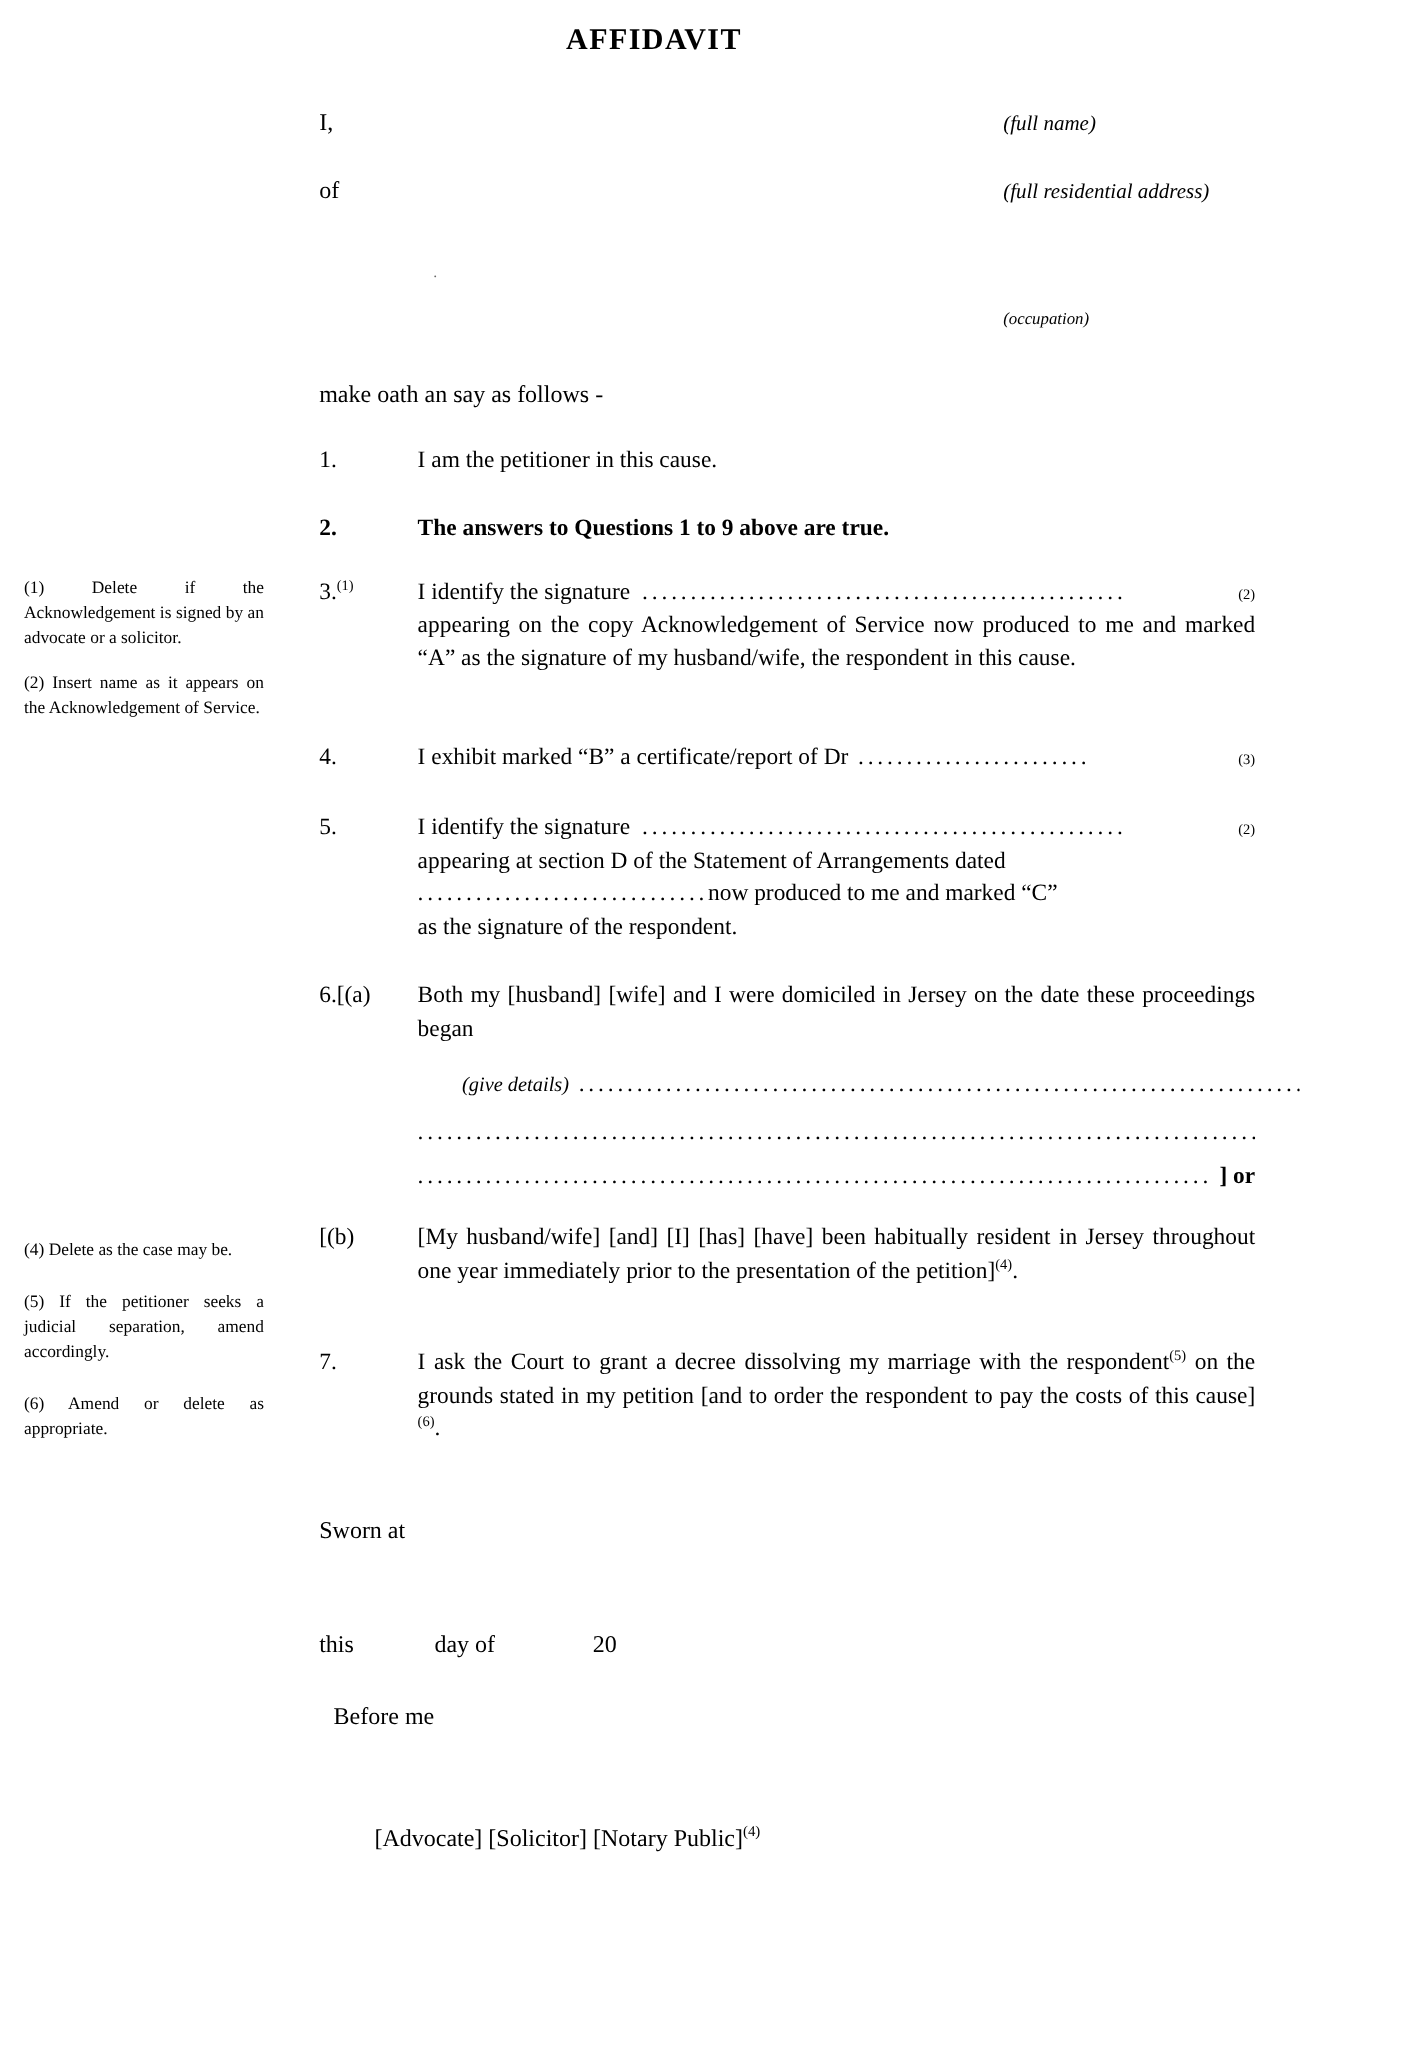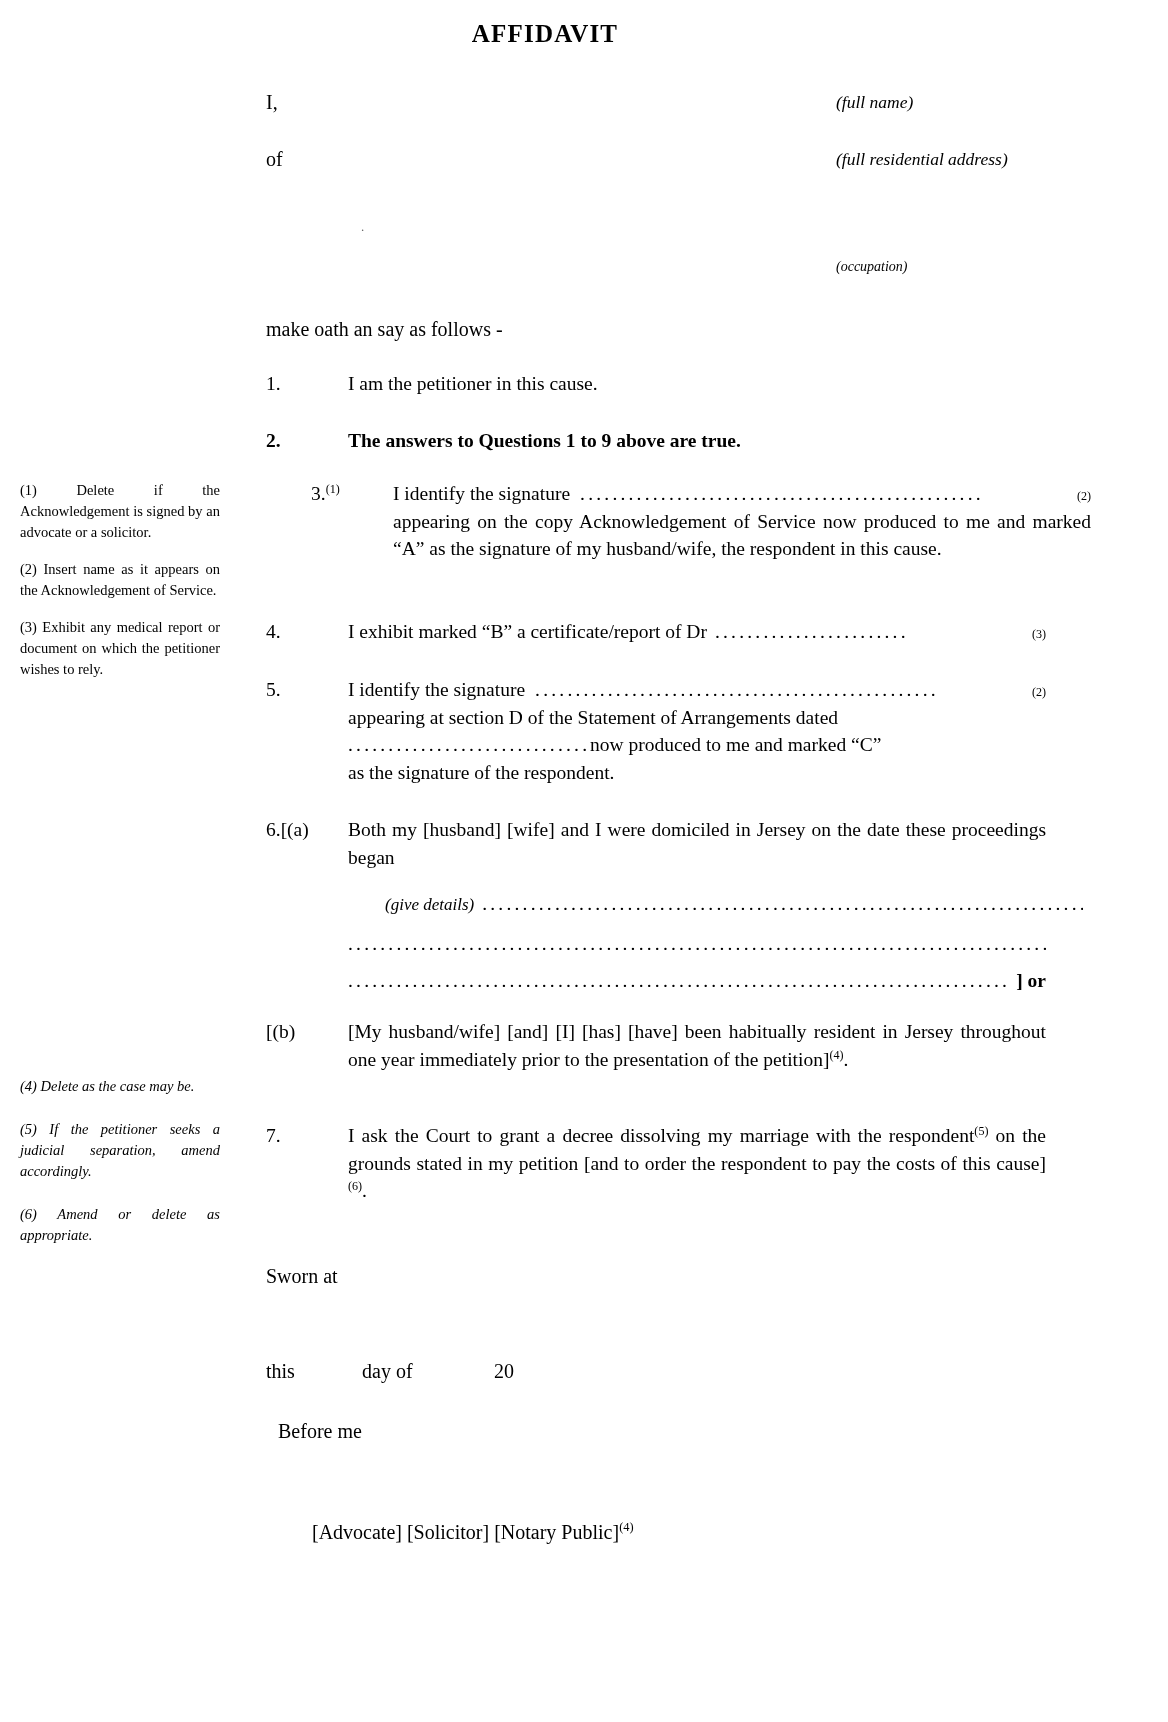--- a/index.html
+++ b/index.html
@@ -40,26 +40,25 @@
     font-size: 14.5px;
     line-height: 1.45;
     text-align: justify;
   }
   .margin-note { margin-bottom: 16px; }
   .margin-note:last-child { margin-bottom: 0; }
 
   .margin-notes-lower {
     position: absolute;
     left: 20px;
-    top: 1076px;
+    top: 1032px;
     width: 200px;
     font-size: 14.5px;
     line-height: 1.45;
     text-align: justify;
-    font-style: italic;
   }
   .margin-notes-lower .margin-note { margin-bottom: 22px; }
 
   
   .body-col {
     position: absolute;
     left: 266px;
     top: 0;
     width: 780px;
     font-size: 19.5px;
@@ -92,21 +91,21 @@
   .lead-of     { left: 0px;   top: 145px; font-size: 20px; }
   .hint-name   { left: 570px; top: 90px;  font-size: 17.5px; font-style: italic; }
   .hint-addr   { left: 570px; top: 147px; font-size: 17.5px; font-style: italic; white-space: nowrap;}
   .hint-occ    { left: 570px; top: 257px; font-size: 14px; font-style: italic; }
   .tiny-mark   { position:absolute; left: 95px; top: 218px; font-size: 13px; color:#666; }
 
   .make-oath   { left: 0px;   top: 315px; font-size: 20px; }
 
   .item1 { left: 0px; top: 370px; width: 780px; }
   .item2 { left: 0px; top: 427px; width: 780px; }
-  .item3 { left: 0px; top: 480px; width: 780px; margin-left: 45px; }
+  .item3 { left: 0px; top: 480px; width: 780px; }
   .item4 { left: 0px; top: 618px; width: 780px; }
   .item5 { left: 0px; top: 676px; width: 780px; }
   .item6a{ left: 0px; top: 816px; width: 780px; }
   .give-details { left: 82px; top: 890px; width: 698px; font-size: 19.5px; margin-left: 37px; }
   .dots-line-2  { left: 82px; top: 930px; width: 698px; }
   .dots-line-3  { left: 82px; top: 967px; width: 698px; }
   .item6b{ left: 0px; top: 1018px; width: 780px; }
   .item7 { left: 0px; top: 1122px; width: 780px; }
 
   .sworn-at  { left: 0px; top: 1262px; font-size: 20px; }
@@ -129,21 +128,20 @@
 </head>
 <body>
 
 <div id="page">
 
   <div class="doc-title">AFFIDAVIT</div>
 
   <div class="margin-notes">
     <div class="margin-note">(1) Delete if the Acknowledgement is signed by an advocate or a solicitor.</div>
     <div class="margin-note">(2) Insert name as it appears on the Acknowledgement of Service.</div>
-    <div class="margin-note">(3) Exhibit any medical report or document on which the petitioner wishes to rely.</div>
   </div>
 
   <div class="margin-notes-lower">
     <div class="margin-note">(4) Delete as the case may be.</div>
     <div class="margin-note">(5) If the petitioner seeks a judicial separation, amend accordingly.</div>
     <div class="margin-note">(6) Amend or delete as appropriate.</div>
   </div>
 
   <div class="body-col">
 

